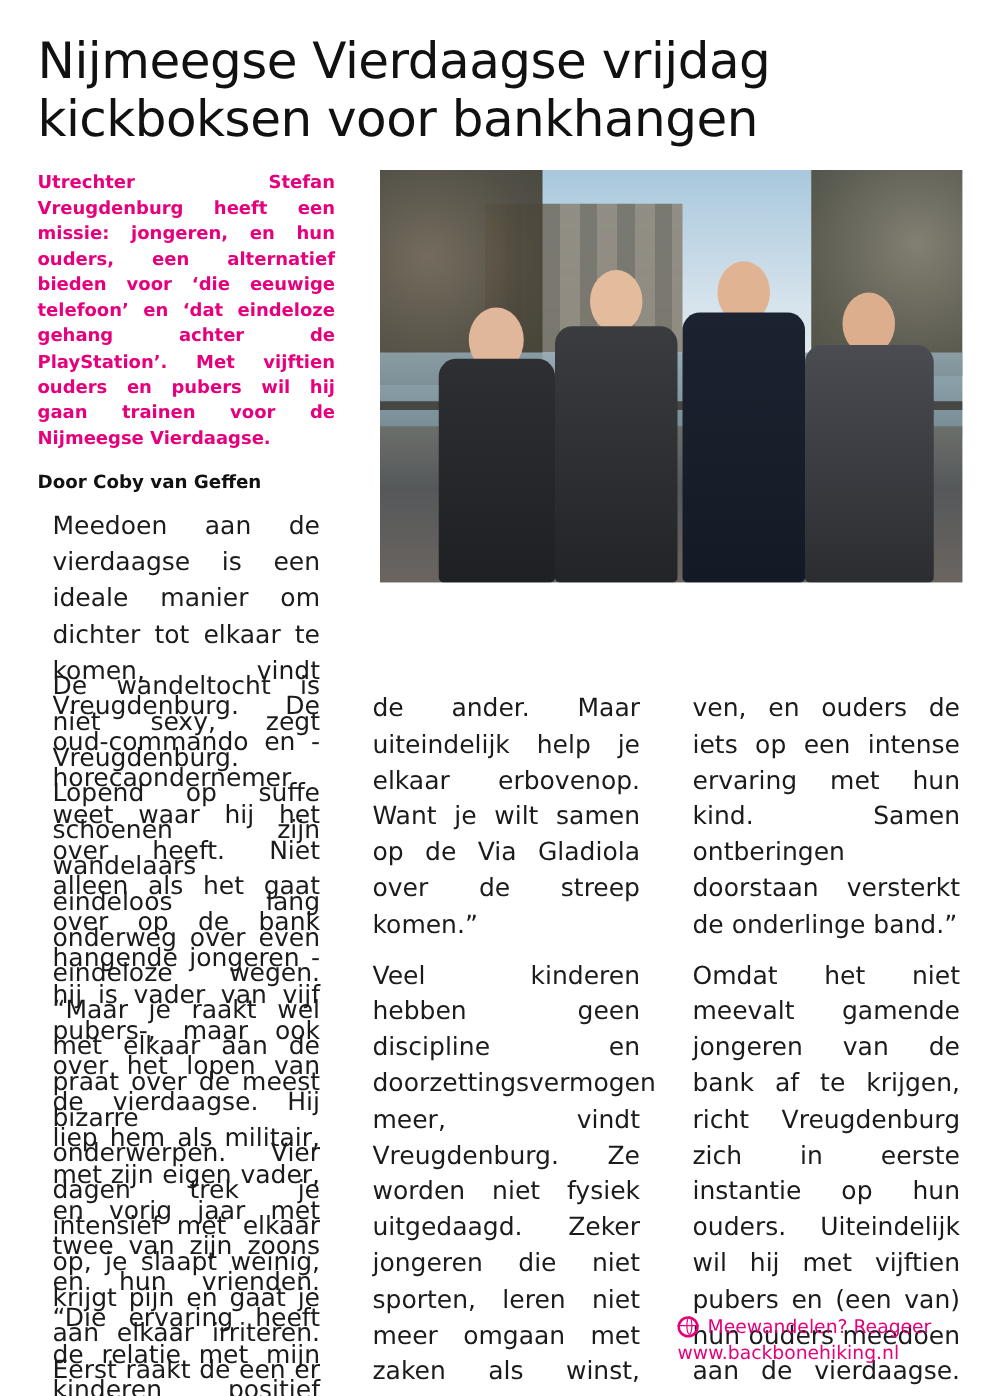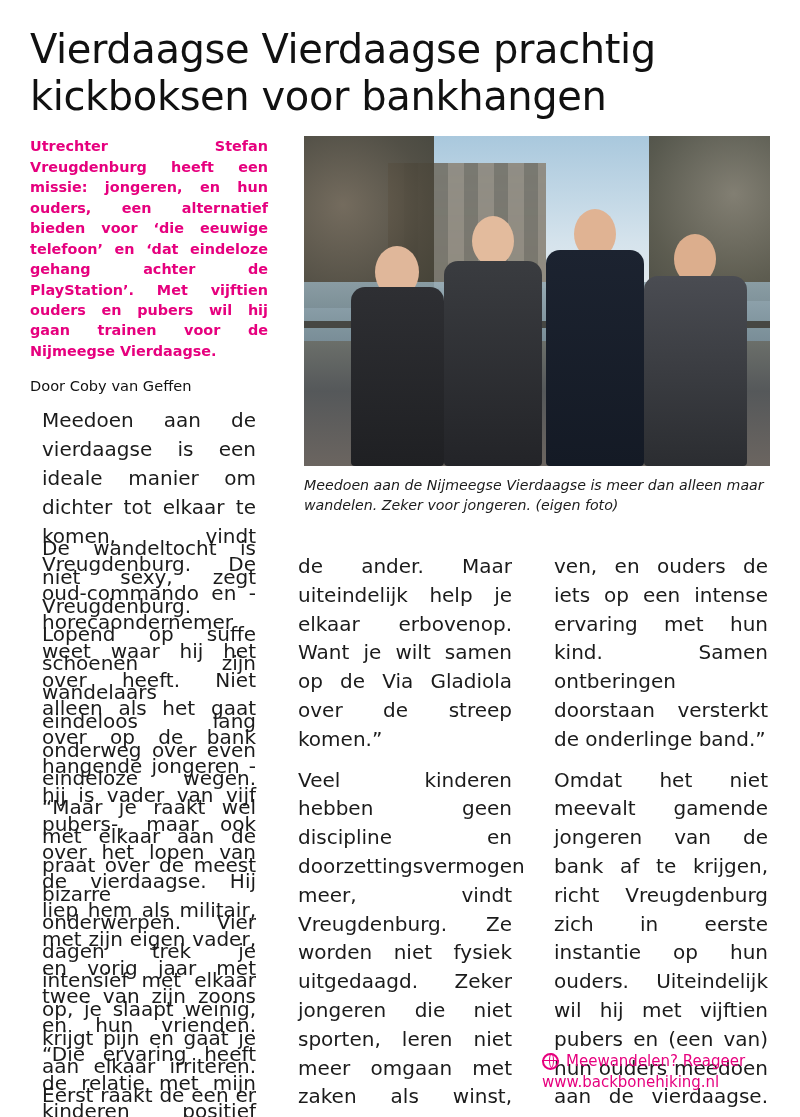--- a/index.html
+++ b/index.html
@@ -45,21 +45,21 @@
   }
   .lead {
     color: #e6007e;
     font-weight: 700;
     font-size: 14.4px;
     line-height: 1.42;
     text-align: justify;
     margin: 0 0 16px 0;
   }
   .byline {
-    font-weight: 400;
+    font-weight: 700;
     font-size: 14.6px;
     margin: 0 0 2px 0;
     color: #111;
   }
   .body-text {
     font-size: 20px;
     line-height: 1.44;
     text-align: justify;
     hyphens: auto;
     margin: 12px;
@@ -181,21 +181,21 @@
     width: 17px; height: 0; border-top: 1.5px solid #e6007e;
   }
   .cta a, .cta .url { color: #e6007e; text-decoration: none; display:block; }
 </style>
 </head>
 <body>
 
 <div class="page">
 
   <h1 class="headline">
-    <span class="line">Vierdaagse Vierdaagse prachtig</span>
+    <span class="line">Nijmeegse Vierdaagse vrijdag</span>
     <span class="line"><span>kickboksen </span><span class="bold">voor bankhangen</span></span>
   </h1>
 
   <div class="top">
 
     <div class="intro-col">
       <p class="lead">Utrechter Stefan Vreugdenburg heeft een missie: jongeren, en hun ouders, een alternatief bieden voor ‘die eeuwige telefoon’ en ‘dat eindeloze gehang achter de PlayStation’. Met vijftien ouders en pubers wil hij gaan trainen voor de Nijmeegse Vierdaagse.</p>
       <p class="byline">Door Coby van Geffen</p>
       <div class="body-text">Meedoen aan de vierdaagse is een ideale manier om dichter tot elkaar te komen, vindt Vreugdenburg. De oud-commando en -horecaondernemer weet waar hij het over heeft. Niet alleen als het gaat over op de bank hangende jongeren -hij is vader van vijf pubers-, maar ook over het lopen van de vierdaagse. Hij liep hem als militair, met zijn eigen vader, en vorig jaar met twee van zijn zoons en hun vrienden. “Die ervaring heeft de relatie met mijn kinderen positief veranderd. Een vierdaagse lopen is een rollercoaster van emoties en pijn.”</div>
     </div>
@@ -219,21 +219,20 @@
           </div>
         <div class="fig fig3">
             <div class="head"></div>
             <div class="body"></div>
           </div>
         <div class="fig fig4">
             <div class="head"></div>
             <div class="body"></div>
           </div>
       </div>
-      <div class="caption">Meedoen aan de Nijmeegse Vierdaagse is meer dan alleen maar wandelen. Zeker voor jongeren. (eigen foto)</div>
     </div>
   </div>
 
   <div class="left-continuation">
     <div class="body-text">De wandeltocht is niet sexy, zegt Vreugdenburg. Lopend op suffe schoenen zijn wandelaars eindeloos lang onderweg over even eindeloze wegen. “Maar je raakt wel met elkaar aan de praat over de meest bizarre onderwerpen. Vier dagen trek je intensief met elkaar op, je slaapt weinig, krijgt pijn en gaat je aan elkaar irriteren. Eerst raakt de een er doorheen, vervolgens</div>
   </div>
 
   <div class="mid-col">
     <div class="body-text">de ander. Maar uiteindelijk help je elkaar erbovenop. Want je wilt samen op de Via Gladiola over de streep komen.”</div>
     <div class="body-text">Veel kinderen hebben geen discipline en doorzettingsvermogen meer, vindt Vreugdenburg. Ze worden niet fysiek uitgedaagd. Zeker jongeren die niet sporten, leren niet meer omgaan met zaken als winst, verlies en teleurstelling. Bovendien is er tussen ouders en kinderen bijna geen ouderwetse communicatie meer. Er zijn genoeg ouders die vinden dat ze met het op-zaterdag-op-en-neer-rijden naar een uitwedstrijd al iets leuks met hun kind hebben gedaan. Dus daagt de Utrechtenaar beiden uit de fysieke uitdaging aan te gaan. “Met mijn stichting Backbone Hiking wil ik jongeren weer een ruggengraat ge-</div>

